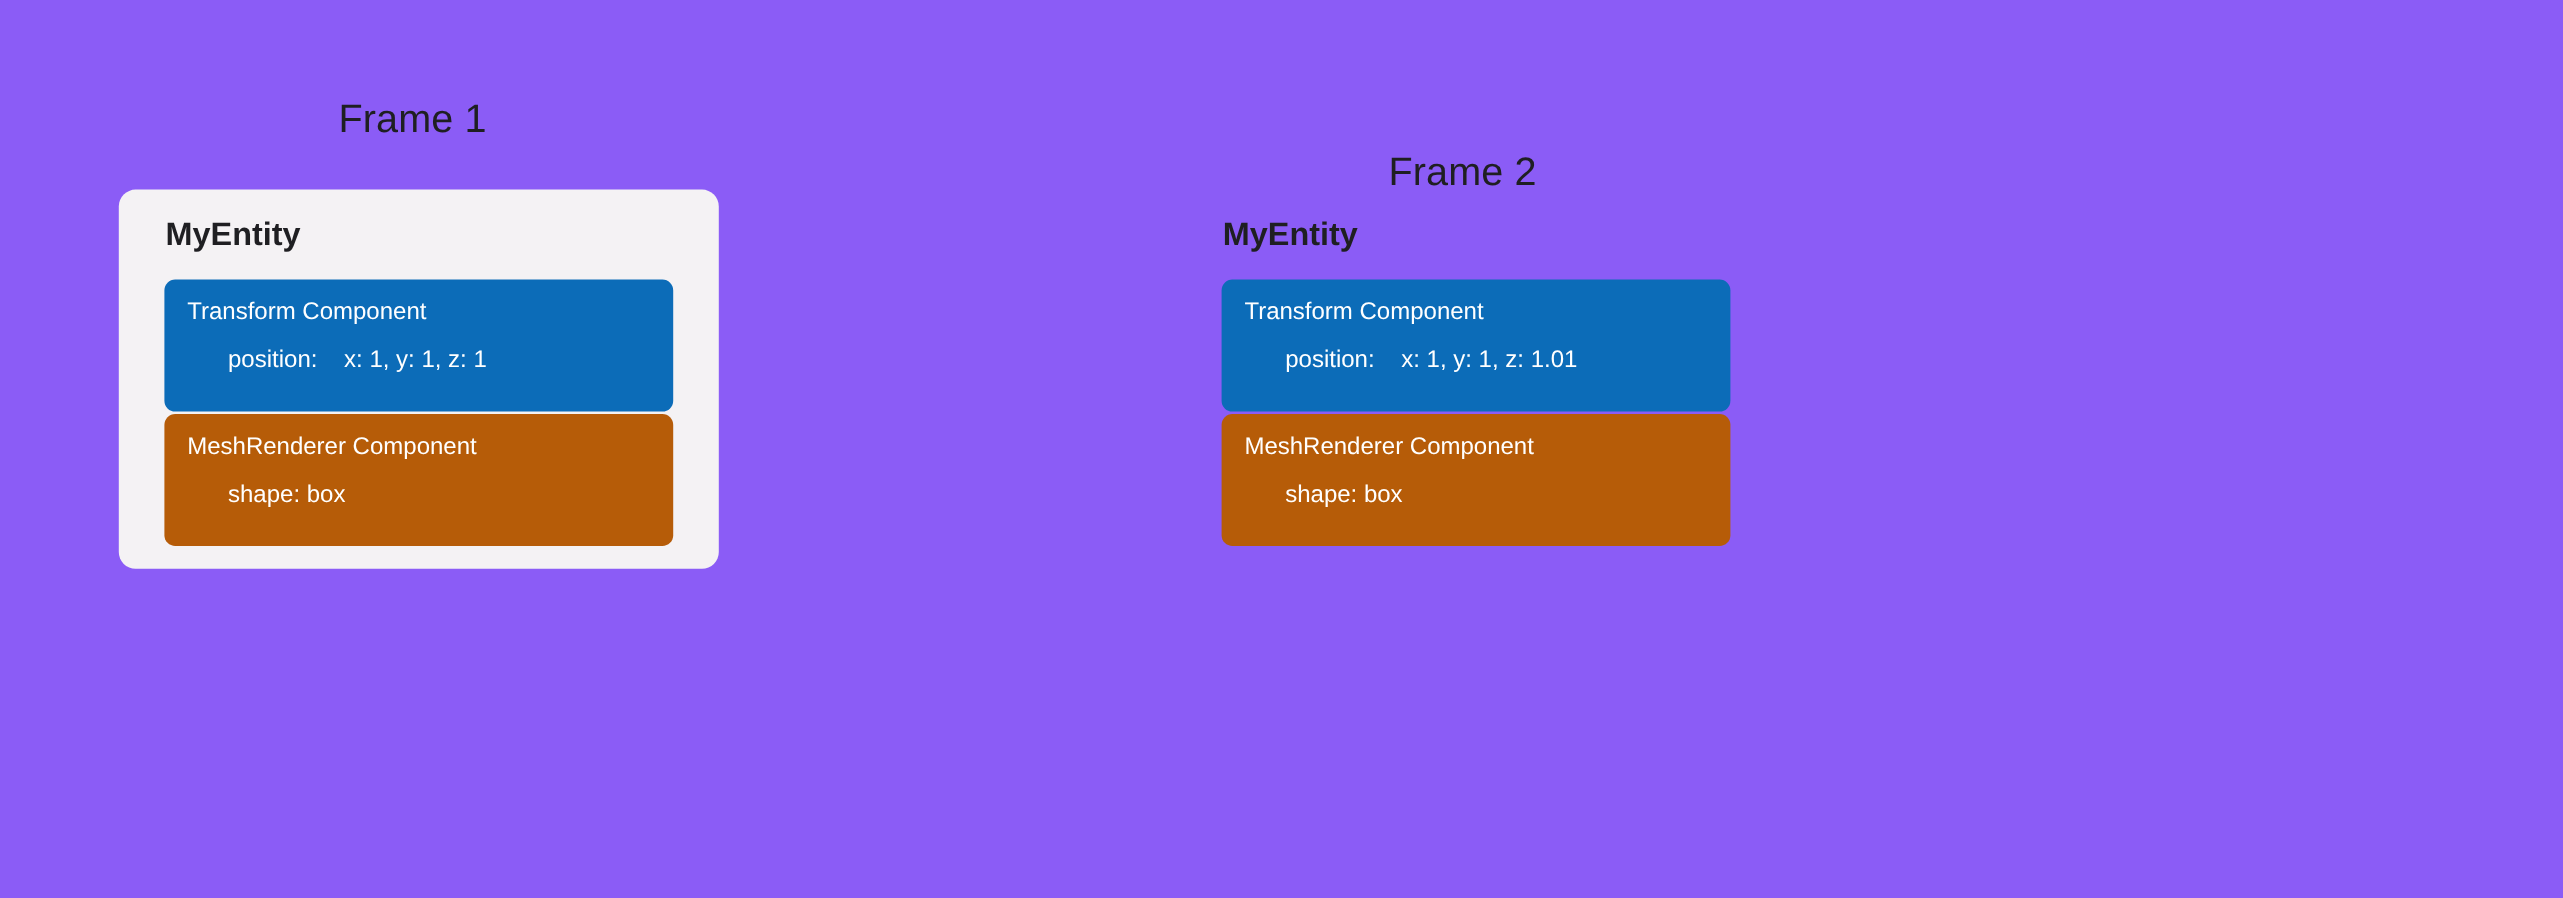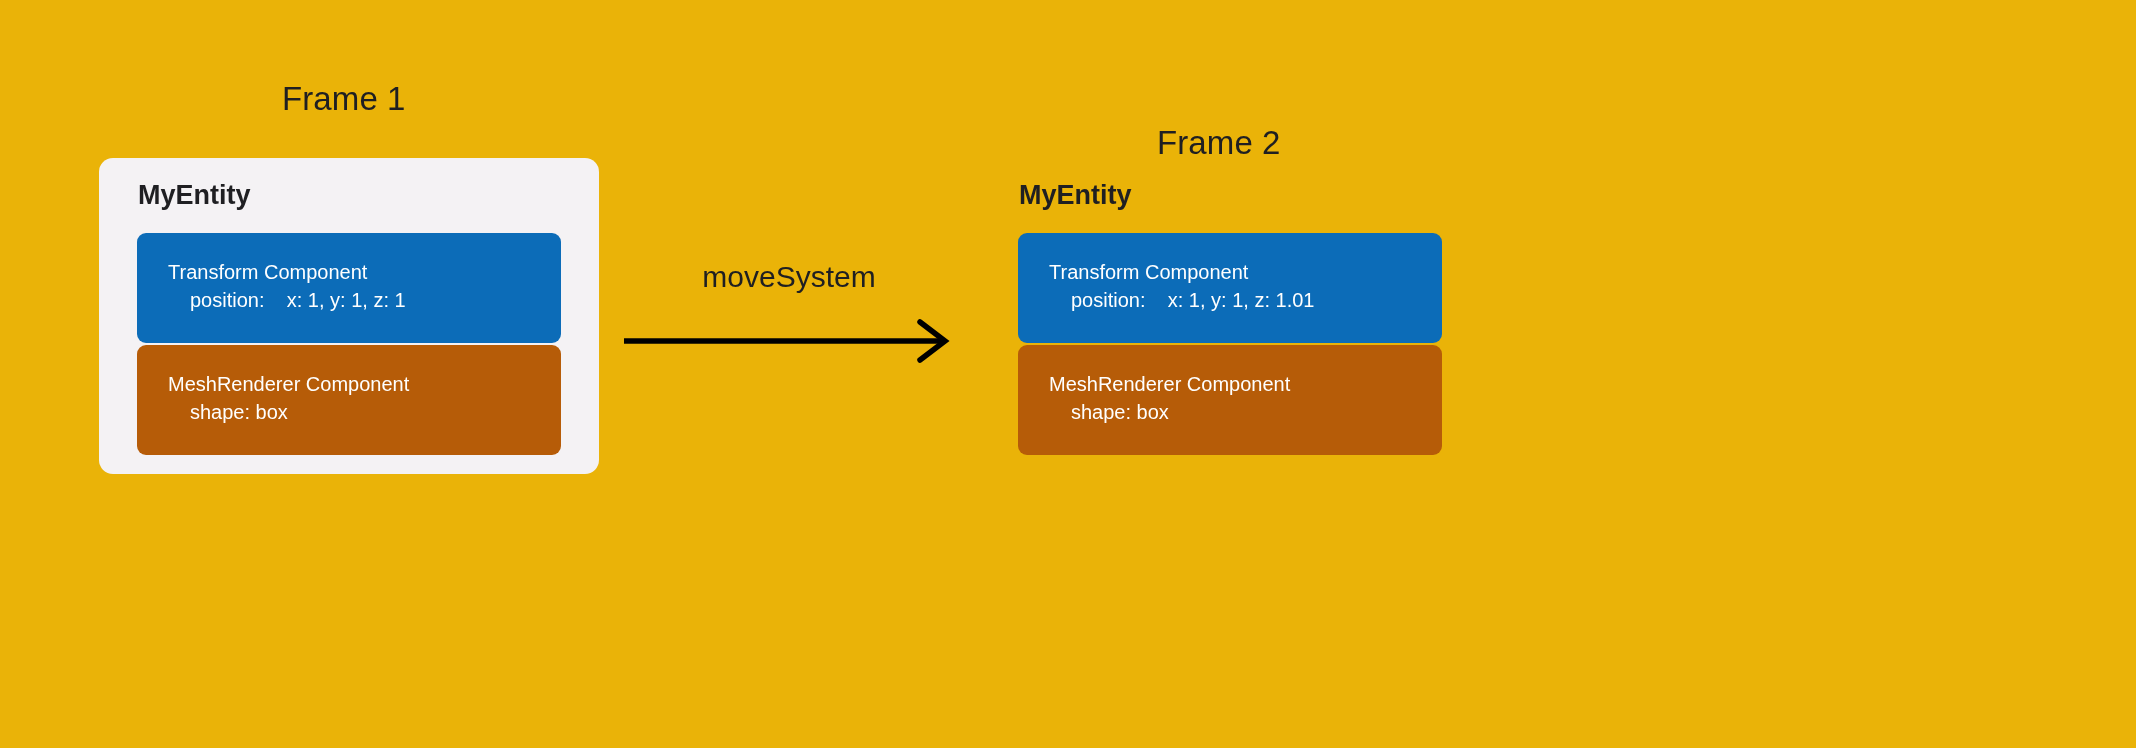--- a/index.html
+++ b/index.html
@@ -10,21 +10,21 @@
     width: 2136px;
     height: 748px;
     background: #fbfafb;
     font-family: "Liberation Sans", sans-serif;
     overflow: hidden;
   }
   #stage {
     position: relative;
     width: 2136px;
     height: 748px;
-    background: #eab308;
+    background: #8b5cf6;
   }
 
   
   .frame-title {
     position: absolute;
     font-size: 33px;
     line-height: 1;
     color: #1f1f22;
     font-weight: 400;
     white-space: nowrap;
@@ -78,21 +78,21 @@
   }
   .component.mesh {
     background: #b65c08;
   }
   .component-title {
     font-size: 20px;
     line-height: 1;
     color: #ffffff;
     font-weight: 400;
     white-space: nowrap;
-    margin: 12px;
+    margin: 0;
   }
   .component-prop {
     font-size: 20px;
     line-height: 1;
     color: #ffffff;
     font-weight: 400;
     white-space: pre;
     margin: 12px;
     padding-left: 22px;
     position: absolute;
@@ -143,27 +143,20 @@
       <div class="component-title">Transform Component</div>
       <div class="component-prop">position:    x: 1, y: 1, z: 1</div>
     </div>
 
     <div class="component mesh">
       <div class="component-title">MeshRenderer Component</div>
       <div class="component-prop">shape: box</div>
     </div>
   </div>
 
-  <div id="system-arrow-wrap">
-    <div id="system-label">moveSystem</div>
-    <svg id="system-arrow-svg" width="330" height="62" viewBox="0 0 330 62">
-      <line x1="0" y1="31" x2="320" y2="31" stroke="#000000" stroke-width="5.5" stroke-linecap="butt"></line>
-      <polyline points="296,12 321,31 296,50" fill="none" stroke="#000000" stroke-width="5.5" stroke-linecap="round" stroke-linejoin="miter"></polyline>
-    </svg>
-  </div>
 
   <div class="frame-title" id="frame2-title">Frame 2</div>
 
   <div class="entity-group" id="frame2-entity">
 
     <div class="entity-name">MyEntity</div>
 
     <div class="component transform">
       <div class="component-title">Transform Component</div>
       <div class="component-prop">position:    x: 1, y: 1, z: 1.01</div>

